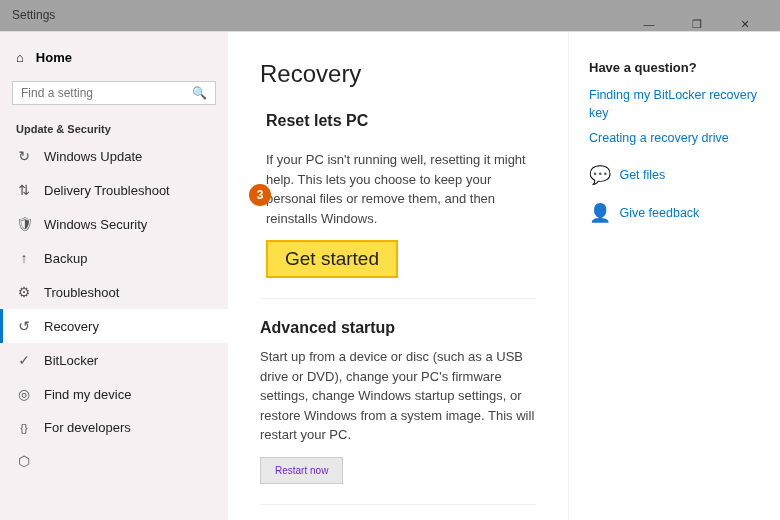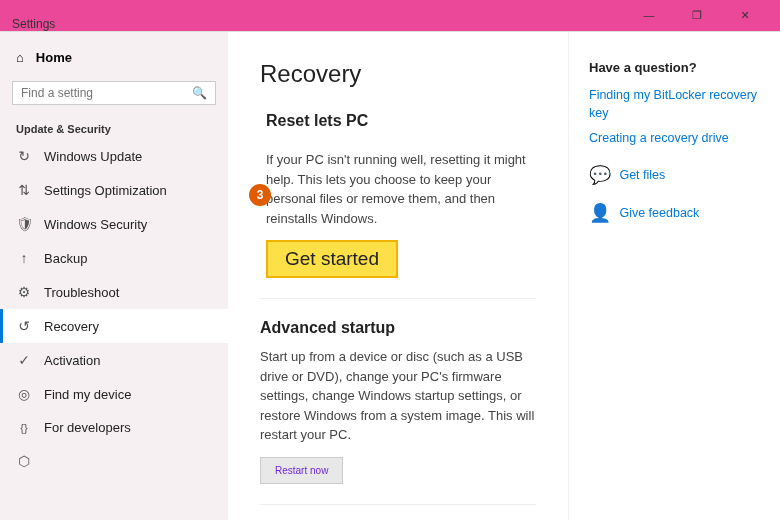--- a/index.html
+++ b/index.html
@@ -9,25 +9,25 @@
       background: #f2f2f2;
       width: 780px;
       height: 520px;
       overflow: hidden;
       display: flex;
       flex-direction: column;
     }
 
     
     .title-bar {
-      background: #ec4899;
+      background: #a3a3a3;
       height: 32px;
       display: flex;
-      align-items: flex-end;
-      padding: 0 12px;
+      align-items: flex-start;
+      padding: 8px 12px;
       justify-content: space-between;
       border-bottom: 1px solid #ddd;
     }
     .title-bar-title {
       font-size: 12px;
       color: #333;
     }
     .title-bar-controls {
       display: flex;
       gap: 2px;
@@ -259,41 +259,41 @@
       <span style="font-size:12px;color:#666;">🔍</span>
     </div>
     <div class="section-header">Update &amp; Security</div>
 
     <div class="sidebar-item">
       <span class="icon">↻</span>
       <span>Windows Update</span>
     </div>
     <div class="sidebar-item">
       <span class="icon">⇅</span>
-      <span>Settings Optimization</span>
+      <span>Delivery Troubleshoot</span>
     </div>
     <div class="sidebar-item">
       <span class="icon">🛡</span>
       <span>Windows Security</span>
     </div>
     <div class="sidebar-item">
       <span class="icon">↑</span>
       <span>Backup</span>
     </div>
     <div class="sidebar-item">
       <span class="icon">⚙</span>
       <span>Troubleshoot</span>
     </div>
     <div class="sidebar-item active">
       <span class="icon">↺</span>
       <span>Recovery</span>
     </div>
     <div class="sidebar-item">
       <span class="icon">✓</span>
-      <span>Activation</span>
+      <span>BitLocker</span>
     </div>
     <div class="sidebar-item">
       <span class="icon">◎</span>
       <span>Find my device</span>
     </div>
     <div class="sidebar-item">
       <span class="icon" style="font-size:11px;">{}</span>
       <span>For developers</span>
     </div>
     <div class="sidebar-item">

